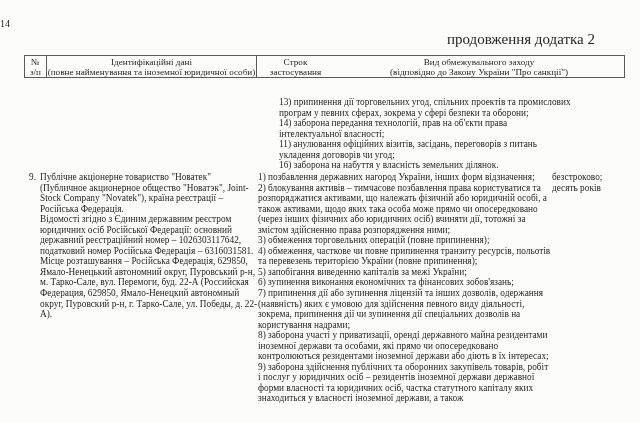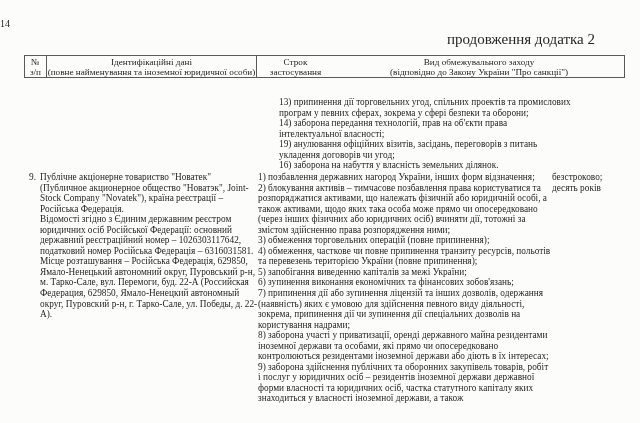--- a/index.html
+++ b/index.html
@@ -74,21 +74,21 @@
     </div>
     <div class="th th-measure">
       <div>Вид обмежувального заходу</div>
       <div>(відповідно до Закону України "Про санкції")</div>
     </div>
   </div>
 
   <div class="body-block cont-measures">
     <p>13) припинення дії торговельних угод, спільних проектів та промислових програм у певних сферах, зокрема у сфері безпеки та оборони;</p>
     <p>14) заборона передання технологій, прав на об'єкти права інтелектуальної власності;</p>
-    <p>19) анулювання офіційних візитів, засідань, переговорів з питань укладення договорів чи угод;</p>
+    <p>11) анулювання офіційних візитів, засідань, переговорів з питань укладення договорів чи угод;</p>
     <p>16) заборона на набуття у власність земельних ділянок.</p>
   </div>
 
   <div class="body-block row9-num">9.</div>
 
   <div class="body-block row9-identity">
     <p>Публічне акціонерне товариство "Новатек" (Публичное акционерное общество "Новатэк", Joint-Stock Company "Novatek"), країна реєстрації – Російська Федерація.</p>
     <p>Відомості згідно з Єдиним державним реєстром юридичних осіб Російської Федерації: основний державний реєстраційний номер – 1026303117642, податковий номер Російська Федерація – 6316031581. Місце розташування – Російська Федерація, 629850, Ямало-Ненецький автономний округ, Пуровський р-н, м. Тарко-Сале, вул. Перемоги, буд. 22-А (Российская Федерация, 629850, Ямало-Ненецкий автономный округ, Пуровский р-н, г. Тарко-Сале, ул. Победы, д. 22-А).</p>
   </div>
 

